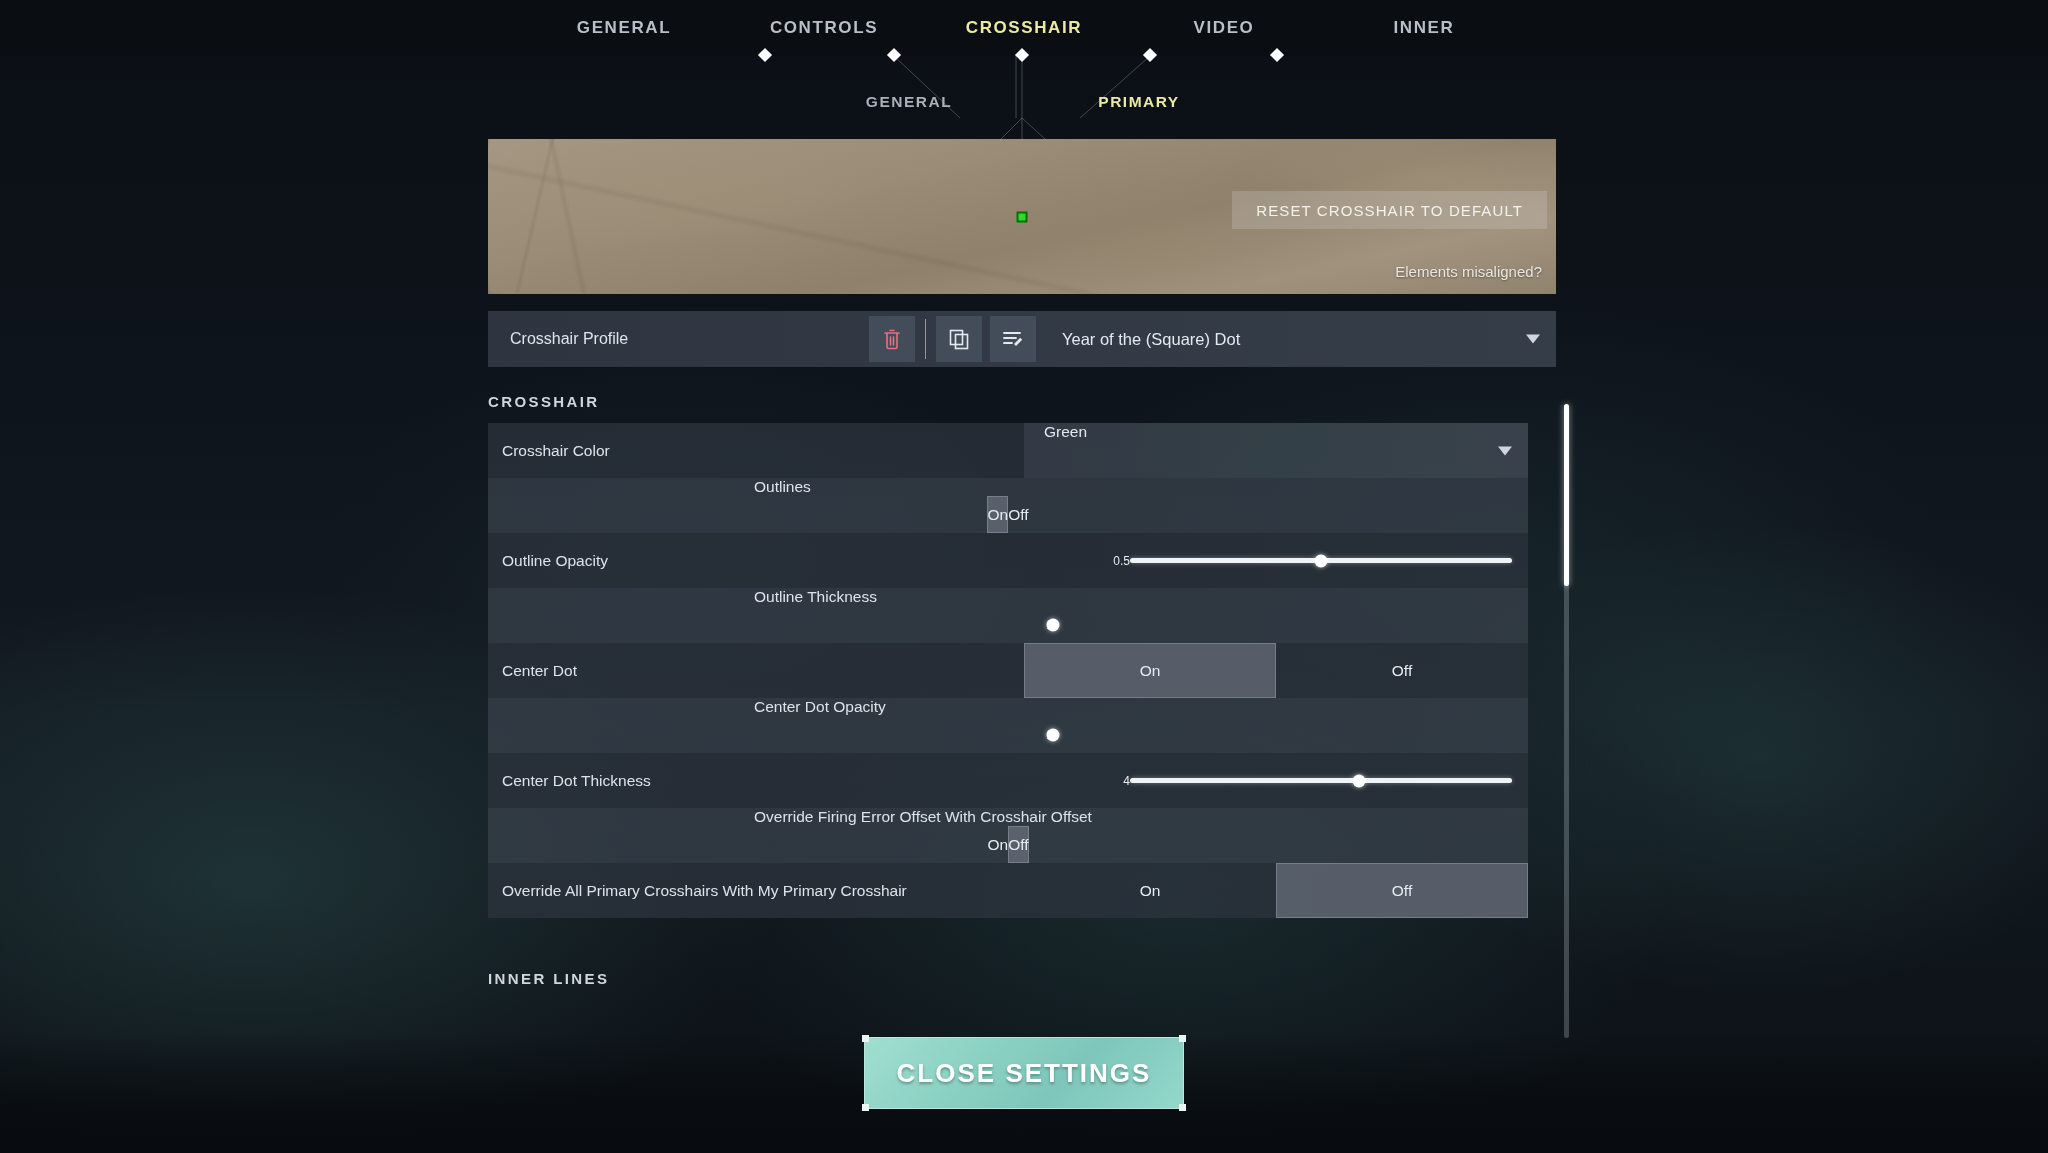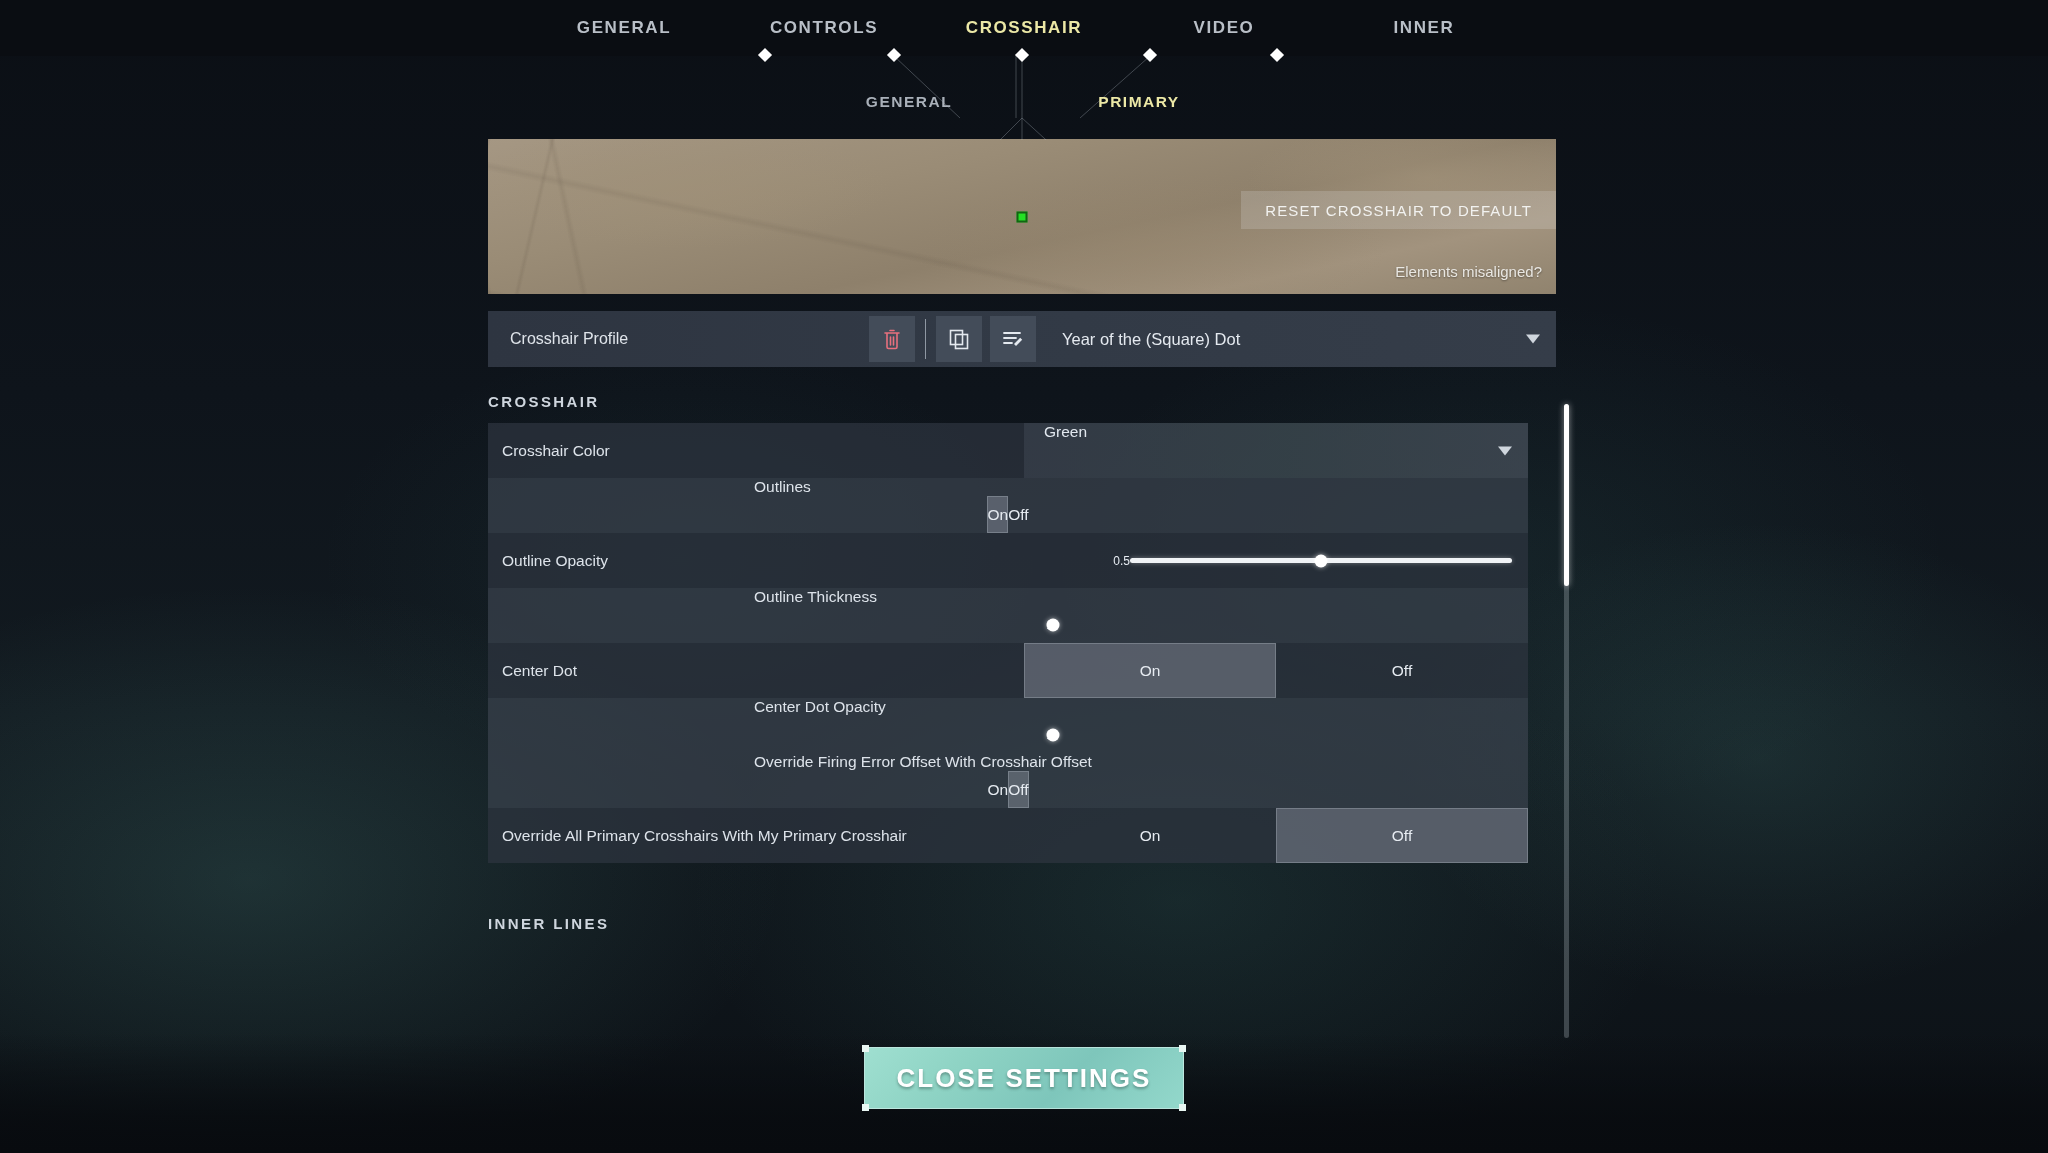--- a/index.html
+++ b/index.html
@@ -138,21 +138,21 @@
     left: 50%; top: 50%;
     transform: translate(-50%, -50%);
     width: 11px; height: 11px;
     background: #24e024;
     border: 2px solid rgba(10,25,10,0.62);
     z-index: 3;
   }
 
   .reset-btn {
     position: absolute;
-    right: 0;
+    right: 9px;
     top: 52px;
     height: 38px;
     padding: 0 24px;
     display: flex;
     align-items: center;
     background: rgba(225,225,225,0.22);
     color: #f2f2f0;
     font-size: 15px;
     letter-spacing: 1.1px;
     font-weight: 400;
@@ -334,21 +334,21 @@
   .close-wrap {
     position: absolute;
     left: 50%;
     bottom: 44px;
     transform: translateX(-50%);
     z-index: 8;
   }
   .close-btn {
     position: relative;
     width: 320px;
-    height: 62px;
+    height: 72px;
     display: flex;
     align-items: center;
     justify-content: center;
     background: linear-gradient(135deg, #9fdfd0 0%, #8ed3c4 30%, #7ec6bb 62%, #93d8cb 100%);
     border: 1px solid rgba(200,235,228,0.75);
     color: #ffffff;
     font-size: 26px;
     font-weight: 700;
     letter-spacing: 2px;
     text-shadow: 0 2px 3px rgba(40,70,65,0.45);
@@ -494,20 +494,31 @@
           <div class="row-label">Center Dot Opacity</div>
           <div class="row-control">
             <div class="slider-wrap">
               <div class="slider-value">1</div>
               <div class="slider">
                 <div class="thumb" style="left: 100%;"></div>
               </div>
             </div>
           </div>
         </div>
+        <div class="row">
+          <div class="row-label">Center Dot Thickness</div>
+          <div class="row-control">
+            <div class="slider-wrap">
+              <div class="slider-value">4</div>
+              <div class="slider">
+                <div class="thumb" style="left: 60%;"></div>
+              </div>
+            </div>
+          </div>
+        </div>
         <div class="row alt">
           <div class="row-label">Override Firing Error Offset With Crosshair Offset</div>
           <div class="row-control">
             <div class="toggle-group">
               <div class="toggle">On</div>
               <div class="toggle on-state">Off</div>
             </div>
           </div>
         </div>
         <div class="row">

